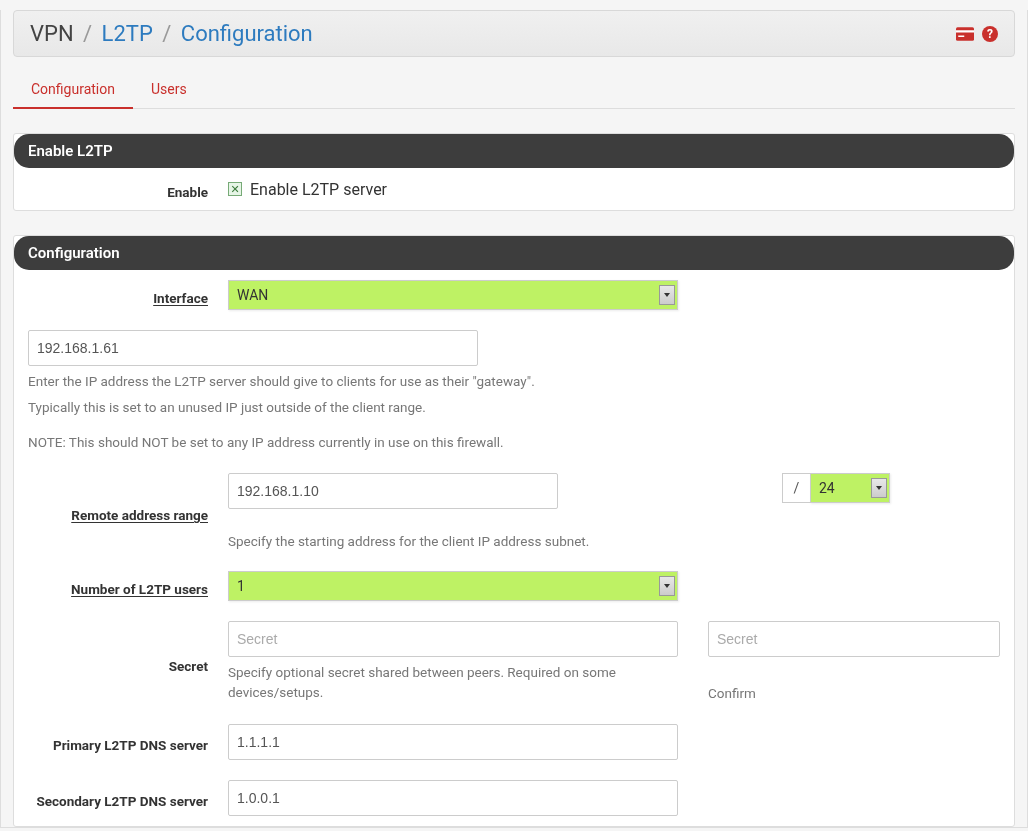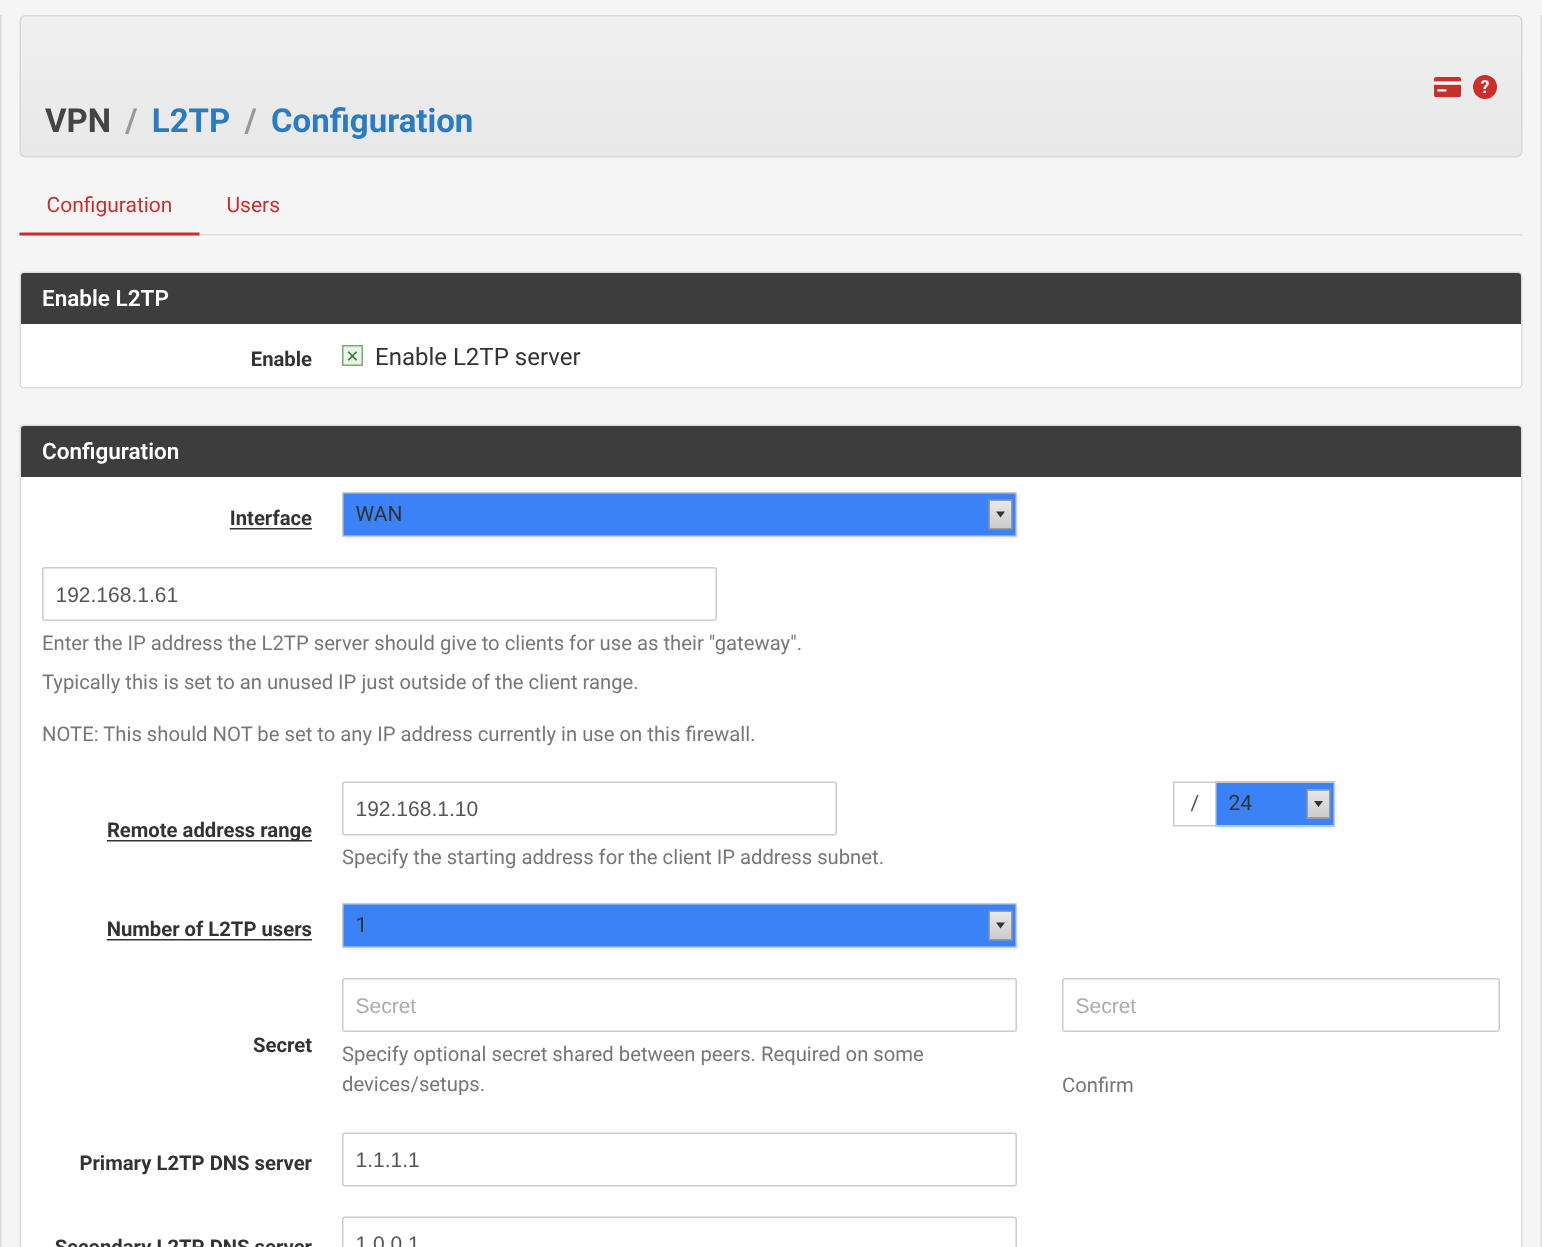--- a/index.html
+++ b/index.html
@@ -22,23 +22,22 @@
       border: 1px solid #d8d8d8;
       border-radius: 4px;
       margin: 10px 12px 0 12px;
       padding: 10px 16px;
       display: flex;
       justify-content: space-between;
       align-items: center;
     }
     .breadcrumb {
       font-size: 22px;
-      font-weight: 700;
+      font-weight: 400;
       color: #333;
-      margin-top: 48px;
     }
     .breadcrumb a {
       color: #2d7bbf;
       text-decoration: none;
     }
     .breadcrumb .sep { color: #999; margin: 0 4px; }
     .breadcrumb .current { color: #2d7bbf; }
     .breadcrumb .root { color: #444; }
     .header-icons { display: flex; gap: 8px; align-items: center; }
     .header-icon-card {
@@ -80,20 +79,21 @@
       border: 1px solid #ddd;
       border-radius: 3px;
       overflow: hidden;
     }
     .panel-header {
       background: #3d3d3d;
       color: #fff;
       font-weight: 600;
       padding: 8px 14px;
       font-size: 15px;
+      border-radius: 15px;
     }
     .form-row {
       display: flex;
       padding: 10px 14px;
       align-items: center;
       gap: 20px;
     }
     .form-label {
       width: 180px;
       min-width: 180px;
@@ -123,21 +123,21 @@
       font-size: 11px;
       line-height: 1;
       cursor: pointer;
     }
     .check-label { color: #333; font-size: 16px; }
     select.wide, .select-shell.wide {
       width: 450px;
     }
     .select-shell {
       border: 1px solid #ccc;
-      background: #3b82f6;
+      background: #bef264;
       height: 30px;
       display: flex;
       align-items: center;
       justify-content: space-between;
       padding: 0 2px 0 8px;
       box-shadow: 1px 1px 2px rgba(0,0,0,0.08);
     }
     .select-shell .sel-arrow {
       width: 16px; height: 20px;
       background: linear-gradient(to bottom, #e8e8e8, #ccc);
@@ -255,21 +255,21 @@
         <div class="help-text">Enter the IP address the L2TP server should give to clients for use as their "gateway".</div>
         <div class="help-text">Typically this is set to an unused IP just outside of the client range.</div>
         <div class="help-text" style="margin-top:10px">NOTE: This should NOT be set to any IP address currently in use on this firewall.</div>
       </div>
     </div>
 
     <div class="form-row">
       <div class="form-label underline">Remote address range</div>
       <div class="form-field">
         <div style="display:flex; align-items:flex-start; width:100%;">
-          <div style="display:flex; flex-direction:column; gap:6px;">
+          <div style="display:flex; flex-direction:column; gap:23px;">
             <input type="text" class="std narrow" value="192.168.1.10" style="">
             <div class="help-text">Specify the starting address for the client IP address subnet.</div>
           </div>
           <div class="col-right-group" style="margin-left:auto; padding-right:110px;">
             <div class="slash-label">/</div>
             <div class="select-shell subnet">
               <span>24</span>
               <span class="sel-arrow"></span>
             </div>
           </div>

